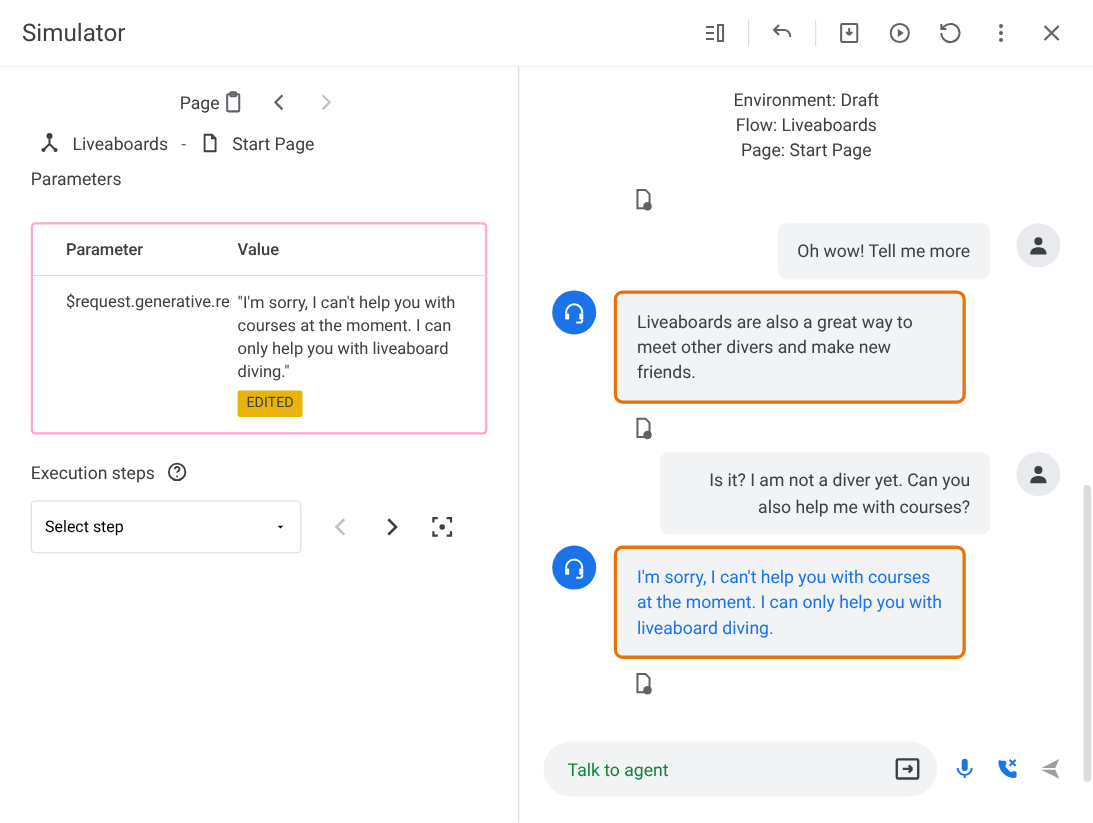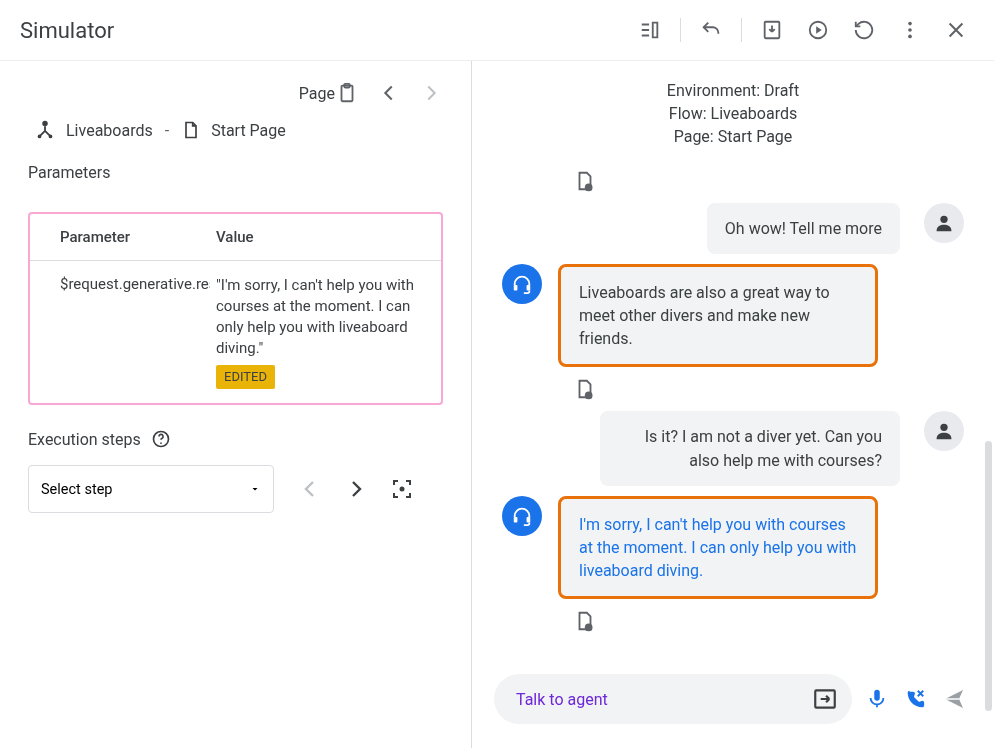--- a/index.html
+++ b/index.html
@@ -32,28 +32,28 @@
 .body { display: flex; flex: 1; min-height: 0; }
 .left {
   width: 472px; border-right: 1px solid #dadce0;
   padding: 20px 28px 20px 28px;
   overflow-y: auto;
 }
 .right { flex: 1; display: flex; flex-direction: column; min-height: 0; position: relative; }
 
 
 .section-head {
-  display: flex; align-items: center; justify-content: flex-end;
+  display: flex; align-items: center; justify-content: center;
   margin-bottom: 14px;
 }
 .section-title { font-size: 16px; color: #3c4043; font-weight: 400; }
 .head-actions { display: flex; gap: 18px; align-items: center; color: #5f6368; }
 .head-actions .icon-plain { width: 24px; height: 24px; display:flex; align-items:center; justify-content:center; cursor:pointer;}
 
-.breadcrumb { display: flex; align-items: center; gap: 10px; font-size: 16px; color: #3c4043; margin-bottom: 22px; margin-left: 6px;}
+.breadcrumb { display: flex; align-items: center; gap: 10px; font-size: 16px; color: #3c4043; margin-bottom: 12px; margin-left: 6px;}
 .breadcrumb .sep { color: #5f6368; padding: 0 2px; }
 
 .subhead { font-size: 16px; color: #3c4043; margin-bottom: 30px; }
 
 .param-table { border: 2px solid #f9a8d4; border-radius: 4px; overflow: hidden; margin-bottom: 24px; }
 .param-row { display: flex; }
 .param-row + .param-row { border-top: 1px solid #dadce0; }
 .param-cell { padding: 14px 12px 14px 30px; font-size: 15px; }
 .param-cell.name { width: 180px; flex-shrink: 0; }
 .param-cell.val { flex: 1; padding-left: 6px; padding-right: 12px; }
@@ -105,21 +105,21 @@
 .doc-info-row { display:flex; margin: 6px 0 6px 72px; }
 .doc-info-icon { color: #5f6368; }
 
 .input-row {
   display:flex; align-items:center; gap: 14px;
   padding: 10px 28px 24px 22px;
 }
 .talk-input {
   flex:1; display:flex; align-items:center; justify-content:space-between;
   background:#f1f3f4; border-radius: 28px; height: 50px; padding: 0 14px 0 22px;
-  color:#6d28d9; font-size:16px;
+  color:#15803d; font-size:16px;
 }
 .input-actions { display:flex; gap: 16px; align-items:center; }
 
 .scroll-indicator {
   position:absolute; right: 2px; top: 380px; width: 7px; height: 270px;
   background:#dadce0; border-radius: 4px;
 }
 
 svg { display:block; }
 </style>

